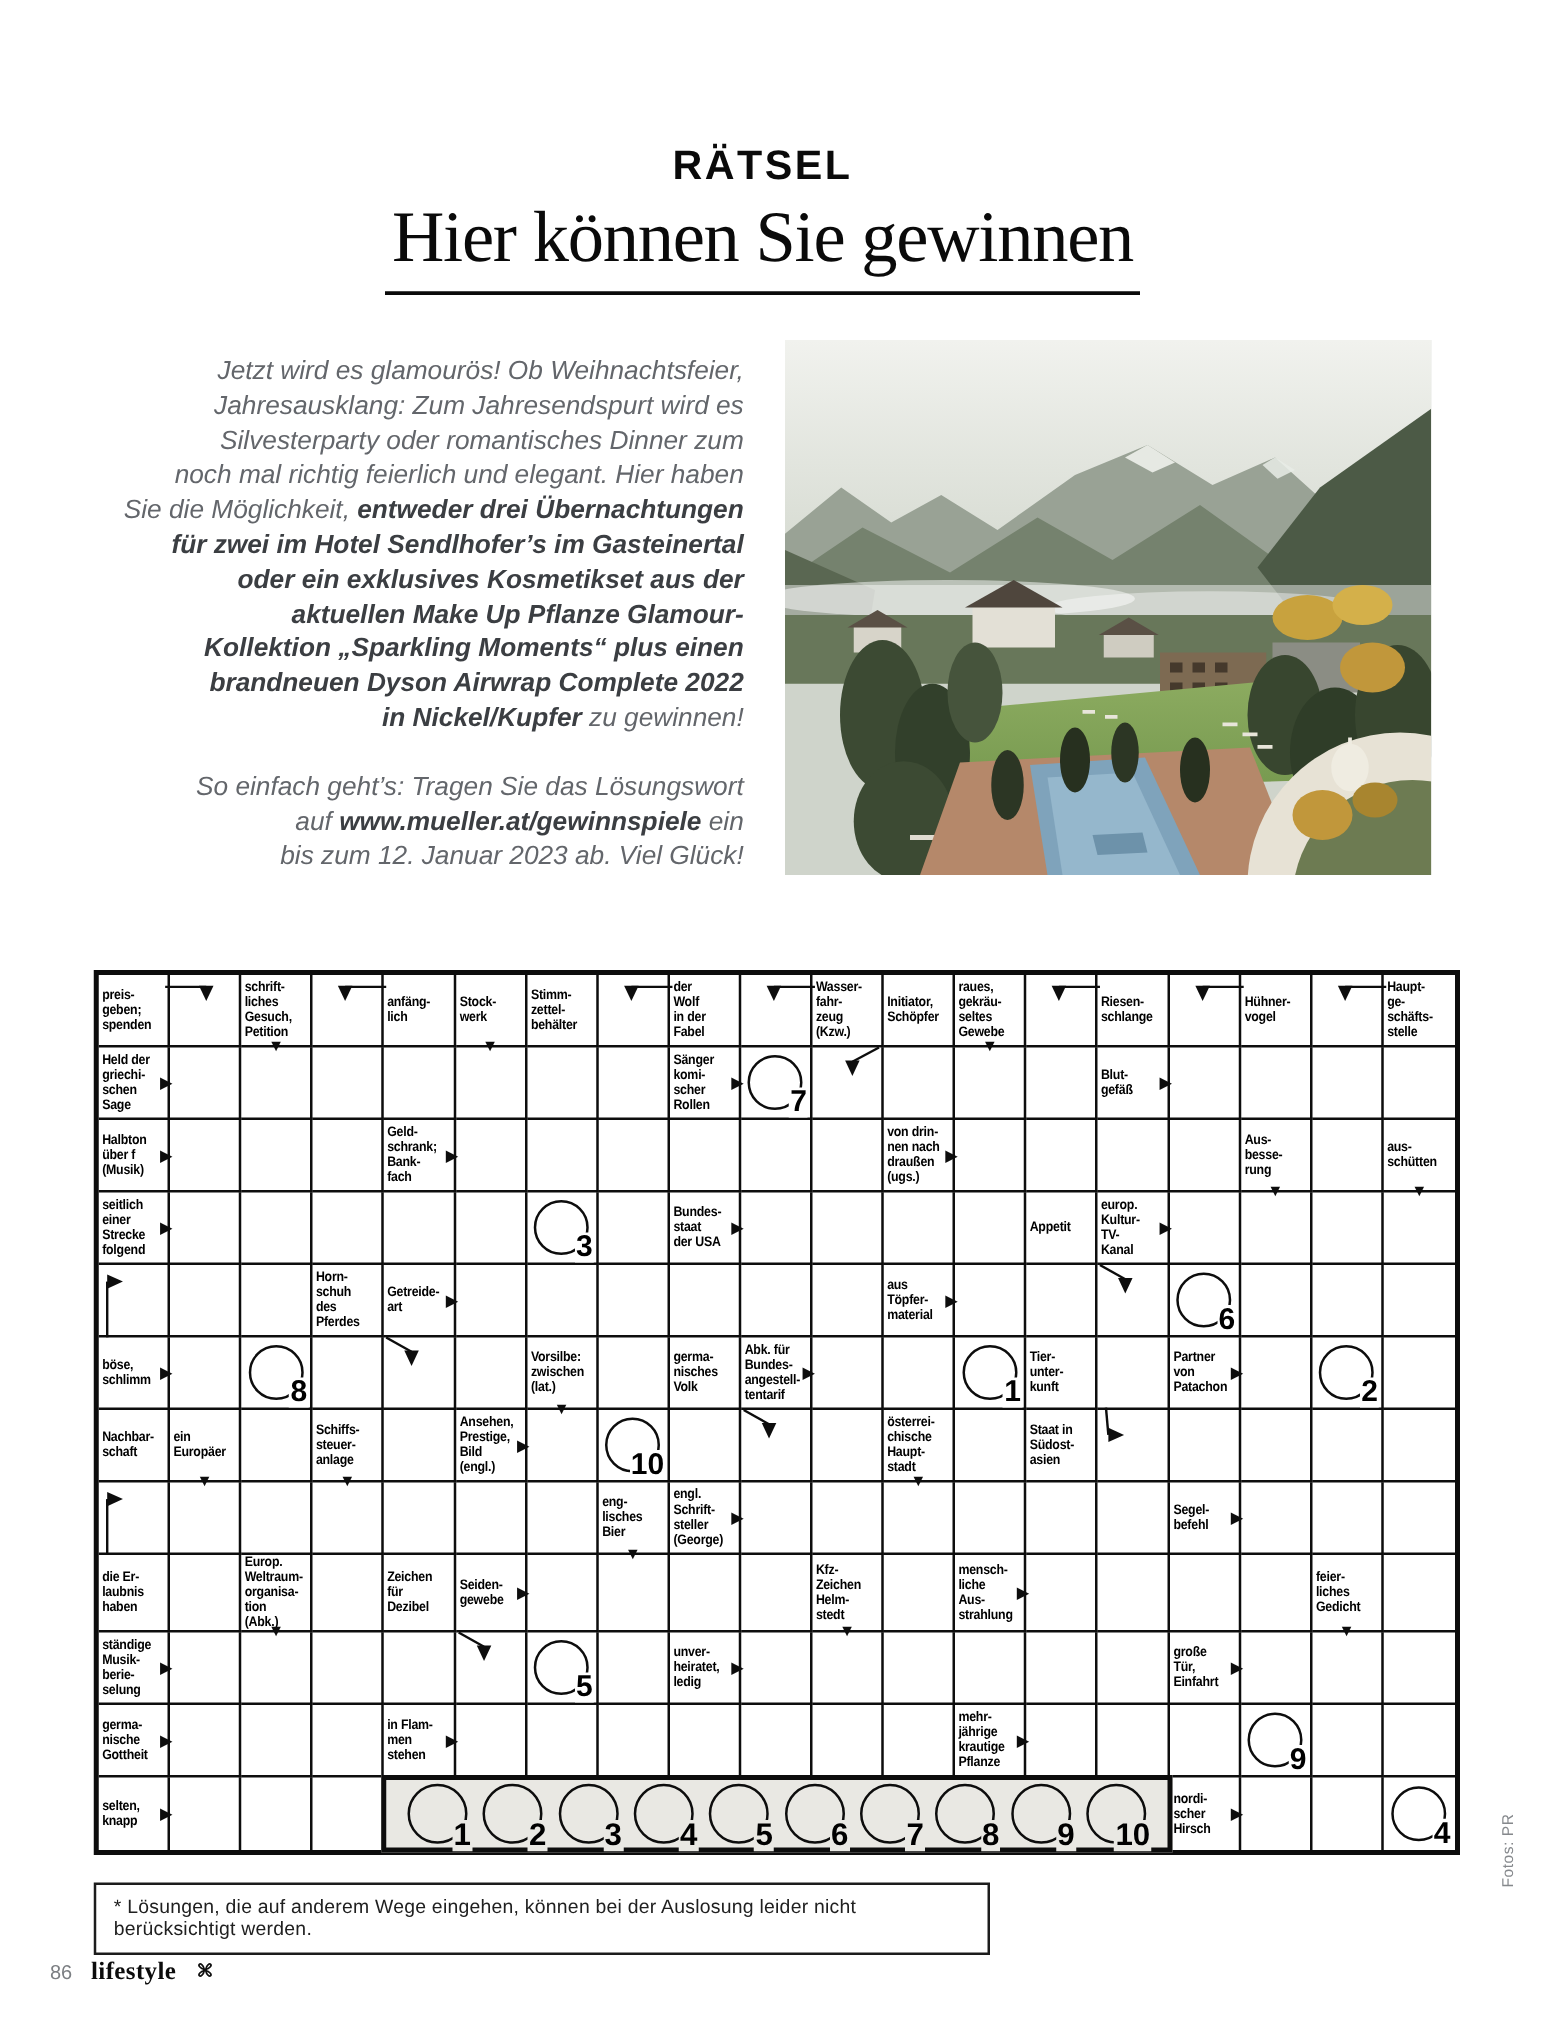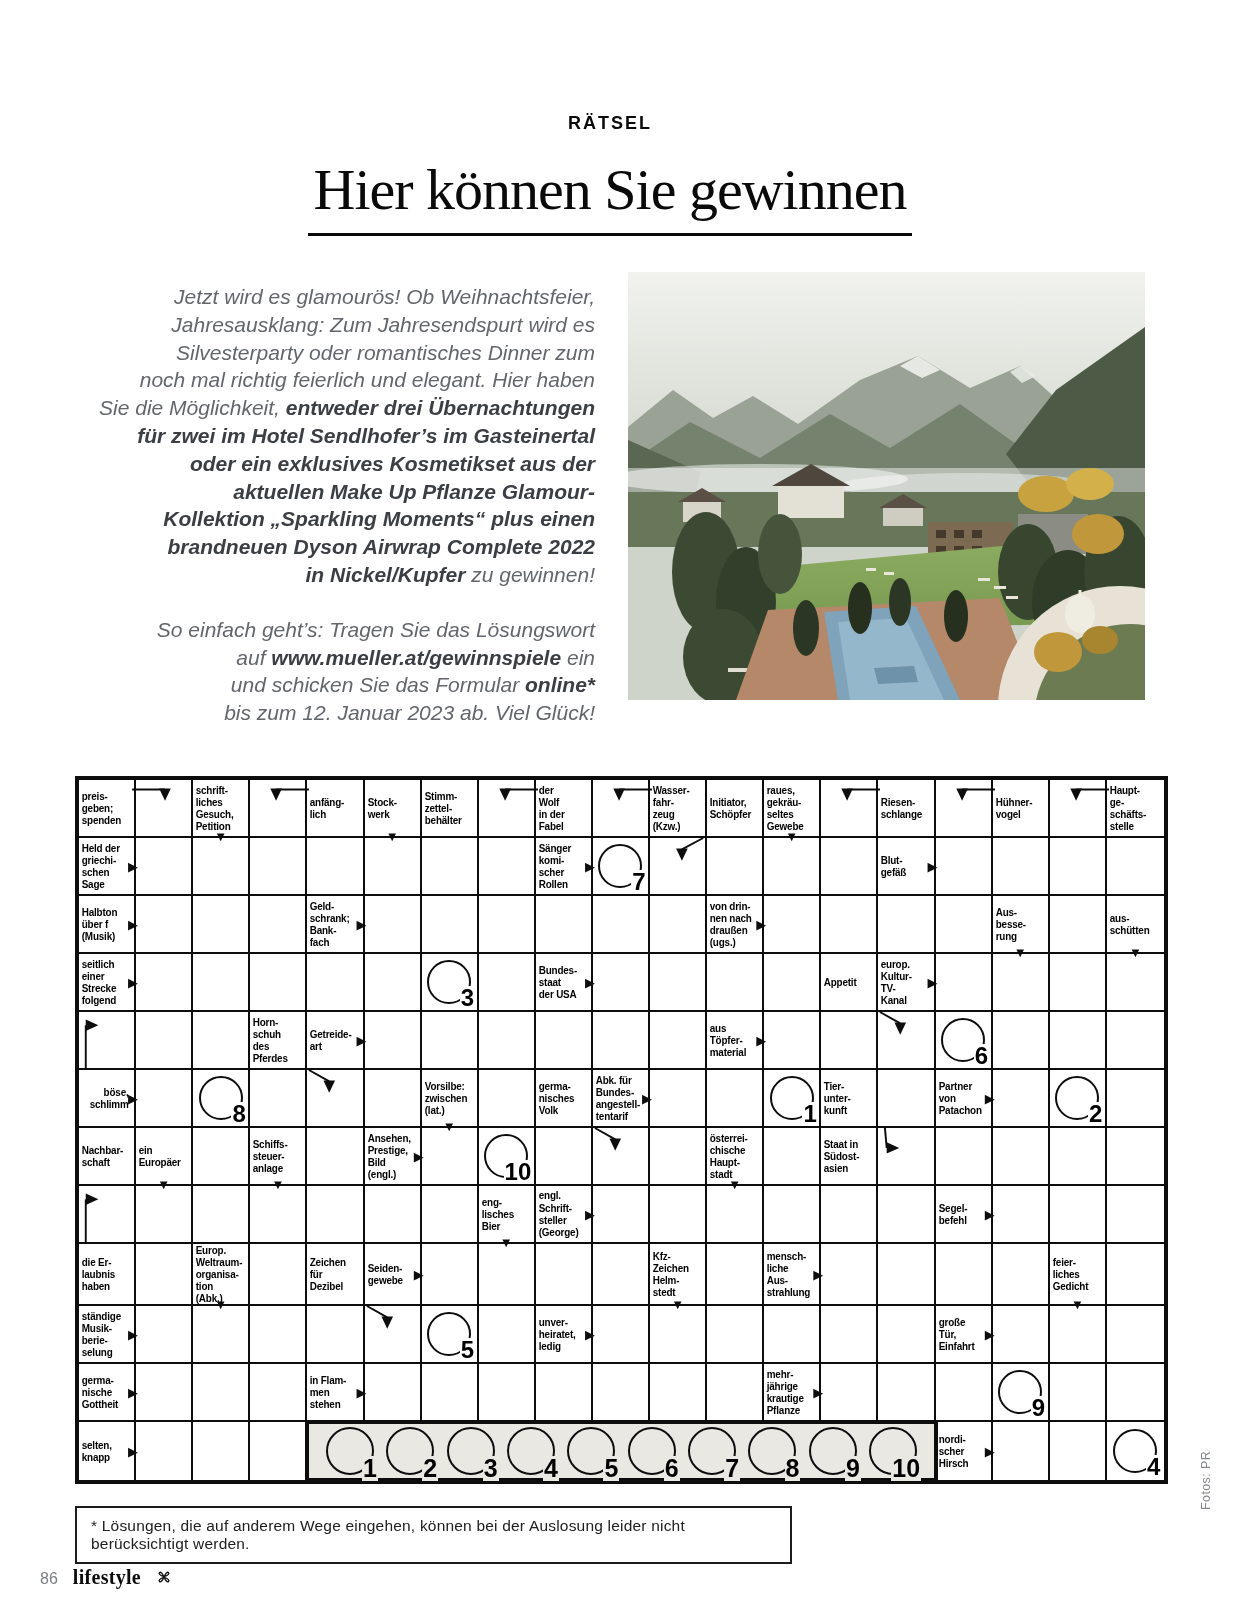--- a/index.html
+++ b/index.html
@@ -1,20 +1,20 @@
 <!DOCTYPE html>
 <html><head>
 <meta charset="utf-8">
 <style>
   html,body{margin:0;padding:0;background:#e9e9e9;}
   .page{position:relative;width:1250px;height:1621px;background:#ffffff;overflow:hidden;
         font-family:"Liberation Sans",sans-serif;color:#111;}
   
   .kicker{position:absolute;top:113px;left:0;width:1220px;text-align:center;
-          font-size:18px;font-weight:bold;letter-spacing:2px;color:#0a0a0a;}
+          font-size:33px;font-weight:bold;letter-spacing:2px;color:#0a0a0a;}
   .title-wrap{position:absolute;top:156px;left:0;width:1220px;text-align:center;}
   .title{display:inline-block;font-family:"Liberation Serif",serif;font-size:58px;
          font-weight:500;letter-spacing:-1px;color:#0a0a0a;
          border-bottom:3px solid #0a0a0a;padding:0 6px 10px 6px;}
   
   .intro{position:absolute;left:70px;top:283px;width:525px;text-align:right;
          font-style:italic;font-size:21px;line-height:27.8px;color:#63666b;}
   .intro .para + .para{margin-top:27px;}
   .intro .ib{font-weight:bold;color:#3b3e42;}
   
@@ -74,21 +74,20 @@
         <div><span class="ib">für zwei im Hotel Sendlhofer’s im Gasteinertal</span></div>
         <div><span class="ib">oder ein exklusives Kosmetikset aus der</span></div>
         <div><span class="ib">aktuellen Make Up Pflanze Glamour-</span></div>
         <div><span class="ib">Kollektion „Sparkling Moments“ plus einen</span></div>
         <div><span class="ib">brandneuen Dyson Airwrap Complete 2022</span></div>
         <div><span class="ib">in Nickel/Kupfer</span><span> zu gewinnen!</span></div>
       </div>
       <div class="para">
         <div><span>So einfach geht’s: Tragen Sie das Lösungswort</span></div>
         <div><span>auf </span><span class="ib">www.mueller.at/gewinnspiele</span><span> ein</span></div>
-        <div><span>und schicken Sie das Formular </span><span class="ib">online*</span></div>
         <div><span>bis zum 12. Januar 2023 ab. Viel Glück!</span></div>
       </div>
     </div>
 
   <div class="photo">
     <svg viewBox="0 0 517 428" preserveAspectRatio="none">
       <defs>
         <linearGradient id="sky" x1="0" y1="0" x2="0" y2="1">
           <stop offset="0" stop-color="#f1f2ee"></stop>
             <stop offset="1" stop-color="#ccd2c7"></stop>
@@ -450,21 +449,21 @@
         </svg>
       </div>
       <div class="cell" style="grid-area: 5 / 16;">
         <div class="circle abs">
           <span class="num">6</span>
         </div>
       </div>
       <div class="cell" style="grid-area: 5 / 17;"></div>
       <div class="cell" style="grid-area: 5 / 18;"></div>
       <div class="cell lc" style="grid-area: 5 / 19;"></div>
-      <div class="cell clue" style="grid-area: 6 / 1; text-align: right;">
+      <div class="cell clue" style="grid-area: 6 / 1;">
         <div class="ctext">böse,
 schlimm</div>
       </div>
       <div class="cell" style="grid-area: 6 / 2;">
         <span class="ar ar-r">▶</span>
       </div>
       <div class="cell" style="grid-area: 6 / 3;">
         <div class="circle abs">
           <span class="num">8</span>
         </div>

